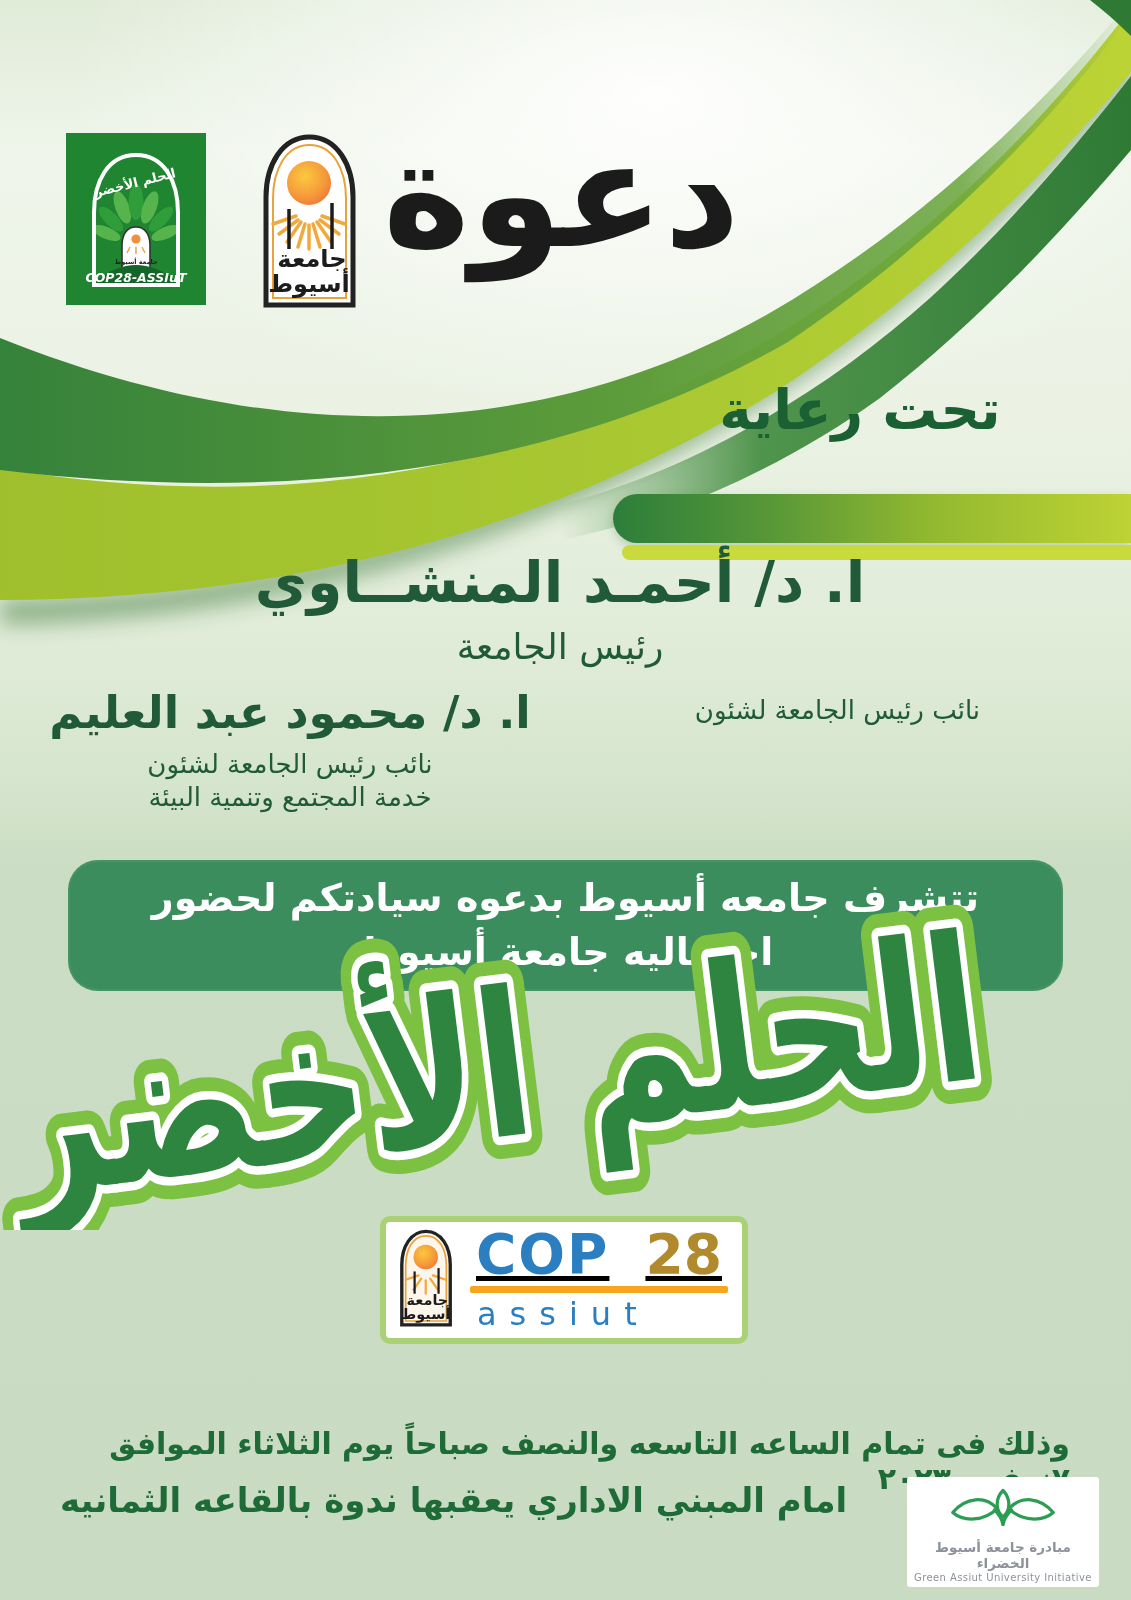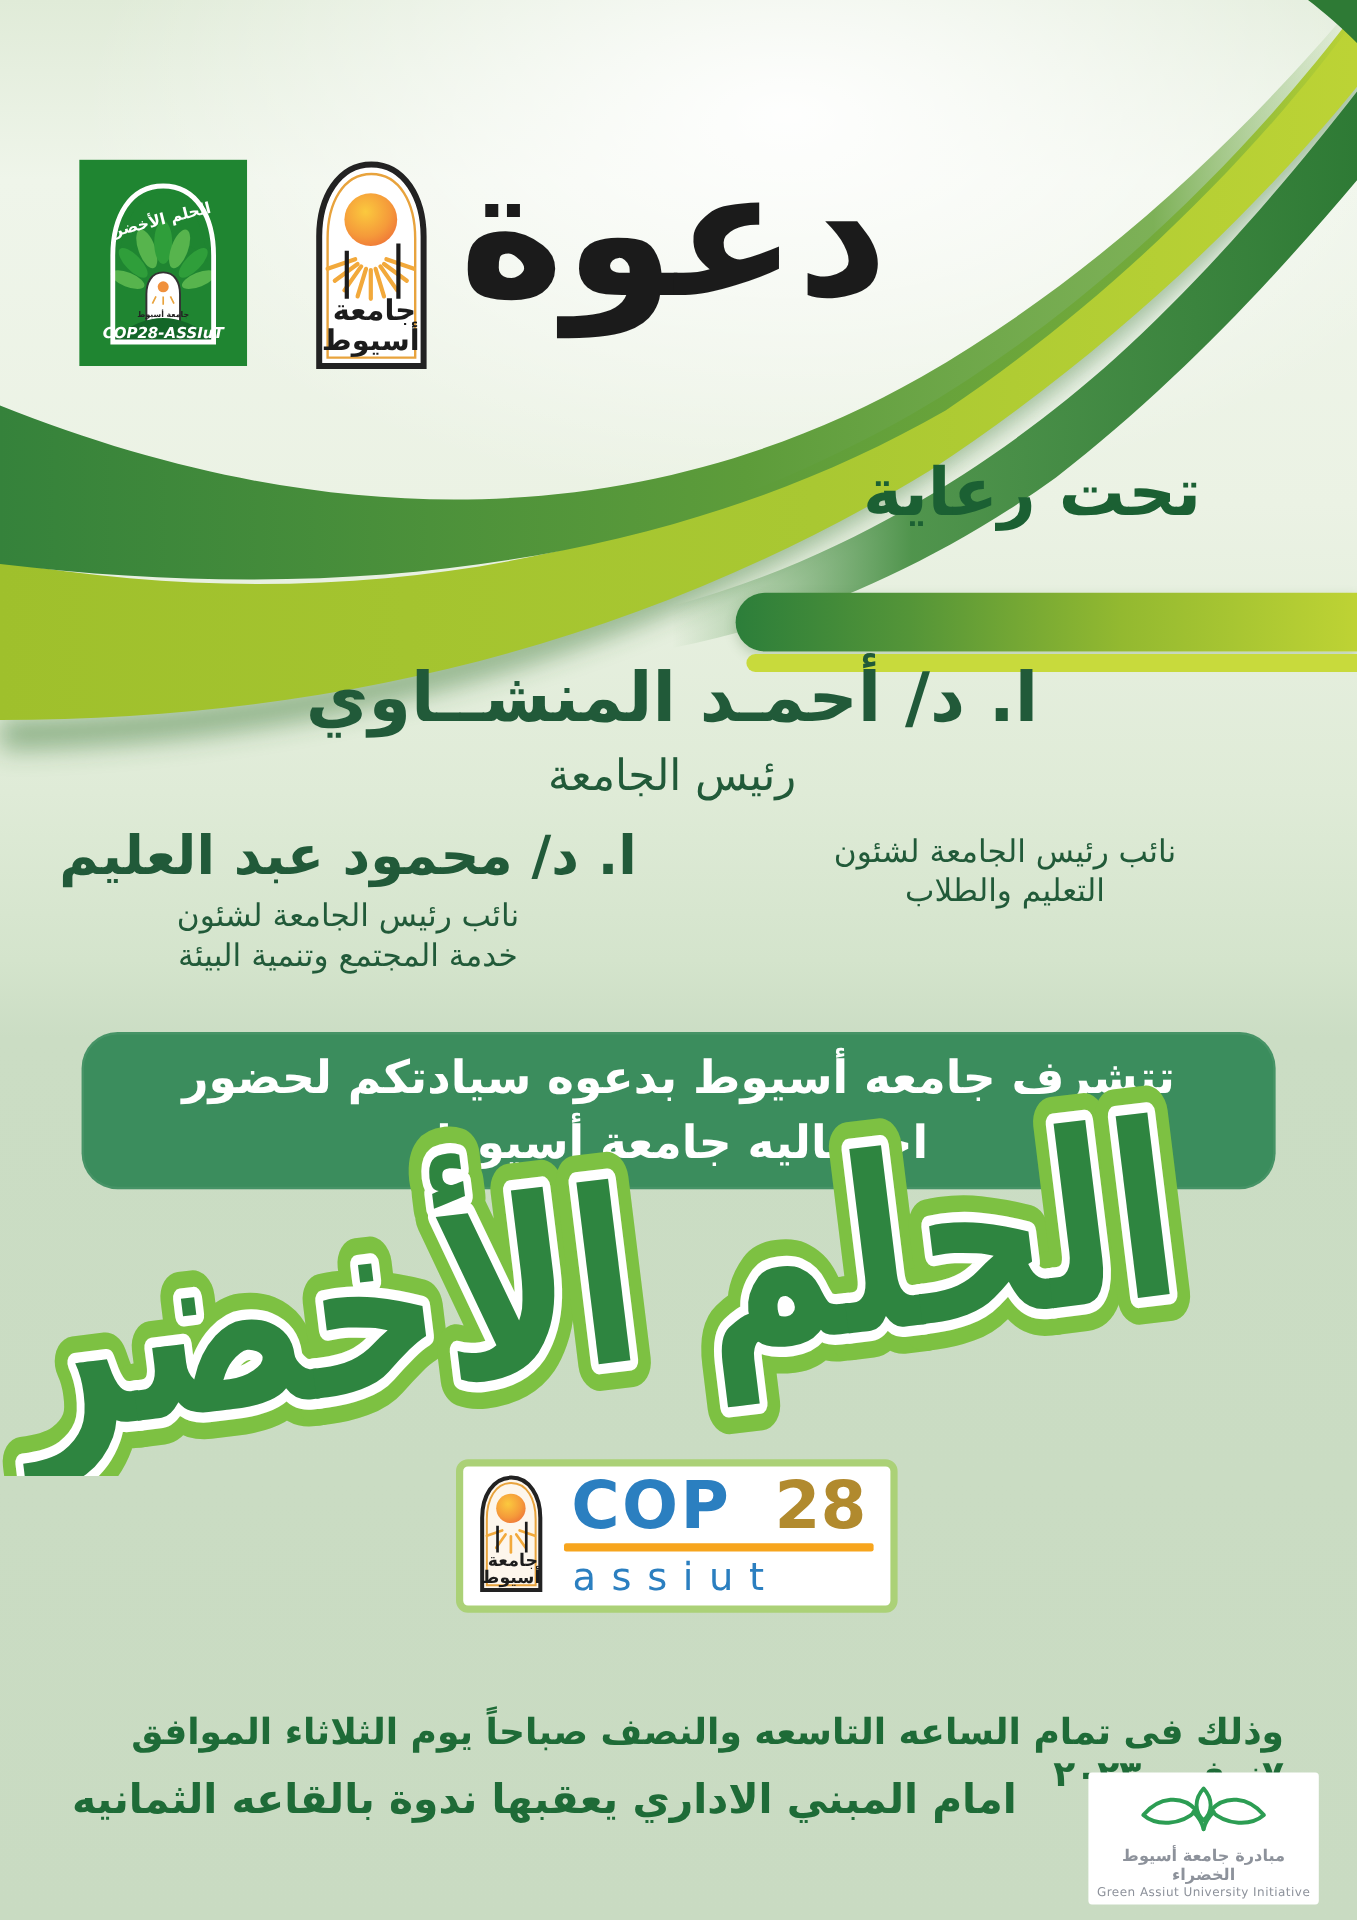--- a/index.html
+++ b/index.html
@@ -33,21 +33,21 @@
   .vp-role2{font-size:26px;line-height:1.25;}
   .banner{left:68px;top:812px;width:995px;height:131px;background:#3b8d5d;border-radius:30px;
     z-index:3;display:flex;flex-direction:column;align-items:center;justify-content:center;gap:10px;
     box-shadow:inset 0 0 0 2px rgba(255,255,255,.06);margin-top:48px;}
   .banner-line{color:#ffffff;font-size:38px;font-weight:bold;line-height:1.15;text-align:center;}
   .callig-svg{left:0;top:890px;z-index:6;}
   .cop-box{left:380px;top:1216px;width:368px;height:128px;box-sizing:border-box;z-index:4;
     background:#ffffff;border:6px solid #abd177;border-radius:10px;
     display:flex;align-items:center;gap:6px;padding:4px 8px;}
   .cop-col{flex:1;display:flex;flex-direction:column;justify-content:center;}
-  .cop-row{display:flex;justify-content:center;align-items:baseline;gap:36px;line-height:1;}
+  .cop-row{display:flex;justify-content:center;align-items:baseline;gap:36px;line-height:1;text-decoration:underline;}
   .cop-word{font-size:55px;font-weight:bold;color:#2b7fc0;letter-spacing:2px;}
   .cop-num{font-size:55px;font-weight:bold;color:#b18a2e;}
   .cop-rule{height:7px;background:#f7a51d;margin:4px 6px 3px 6px;border-radius:2px;}
   .cop-city{text-align:left;color:#2b7fc0;font-size:32px;letter-spacing:13px;
     padding-left:13px;line-height:1.15;}
   .schedule1{left:60px;top:1426px;width:1010px;text-align:right;
     font-size:30px;font-weight:bold;color:#1e6b37;z-index:2;}
   .schedule2{left:60px;top:1480px;width:1010px;text-align:left;
     font-size:34px;font-weight:bold;color:#1e6b37;z-index:2;}
   .initiative{left:907px;top:1477px;width:192px;height:110px;background:#ffffff;z-index:2;
@@ -147,21 +147,20 @@
   <div class="abs ar patronage">تحت رعاية</div>
 
   <div class="abs grad-bar"></div>
   <div class="abs grad-strip"></div>
 
   <div class="abs ar president-name">ا. د/  أحمـد المنشــاوي</div>
   <div class="abs ar president-role">رئيس الجامعة</div>
 
   <div class="abs ar vp vp-right">
     <div class="vp-role">نائب رئيس الجامعة لشئون</div>
-    <div class="vp-role2">التعليم والطلاب</div>
   </div>
   <div class="abs ar vp vp-left">
     <div class="vp-name">ا. د/  محمود عبد العليم</div>
     <div class="vp-role">نائب رئيس الجامعة لشئون</div>
     <div class="vp-role2">خدمة المجتمع وتنمية البيئة</div>
   </div>
 
   <div class="abs banner">
     <div class="banner-line ar">تتشرف جامعه أسيوط بدعوه سيادتكم لحضور</div>
     <div class="banner-line ar">احتفاليه جامعة أسيوط</div>

